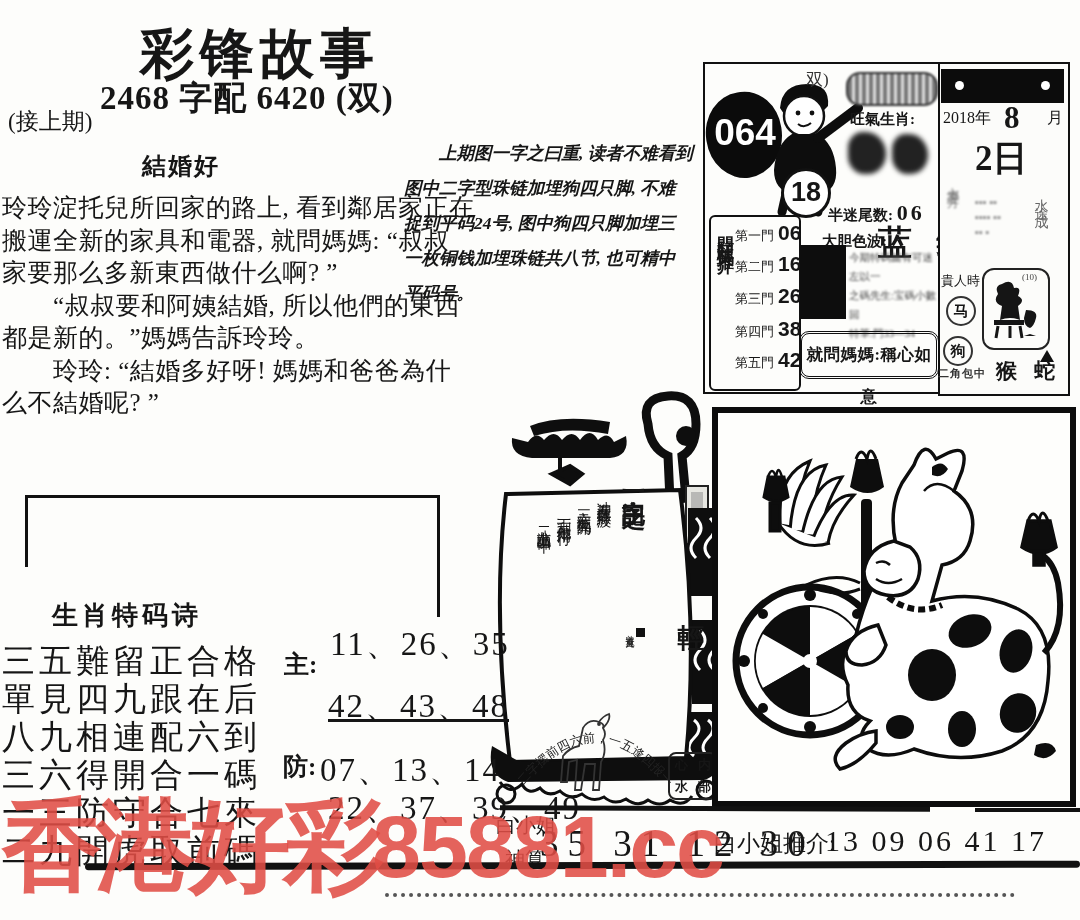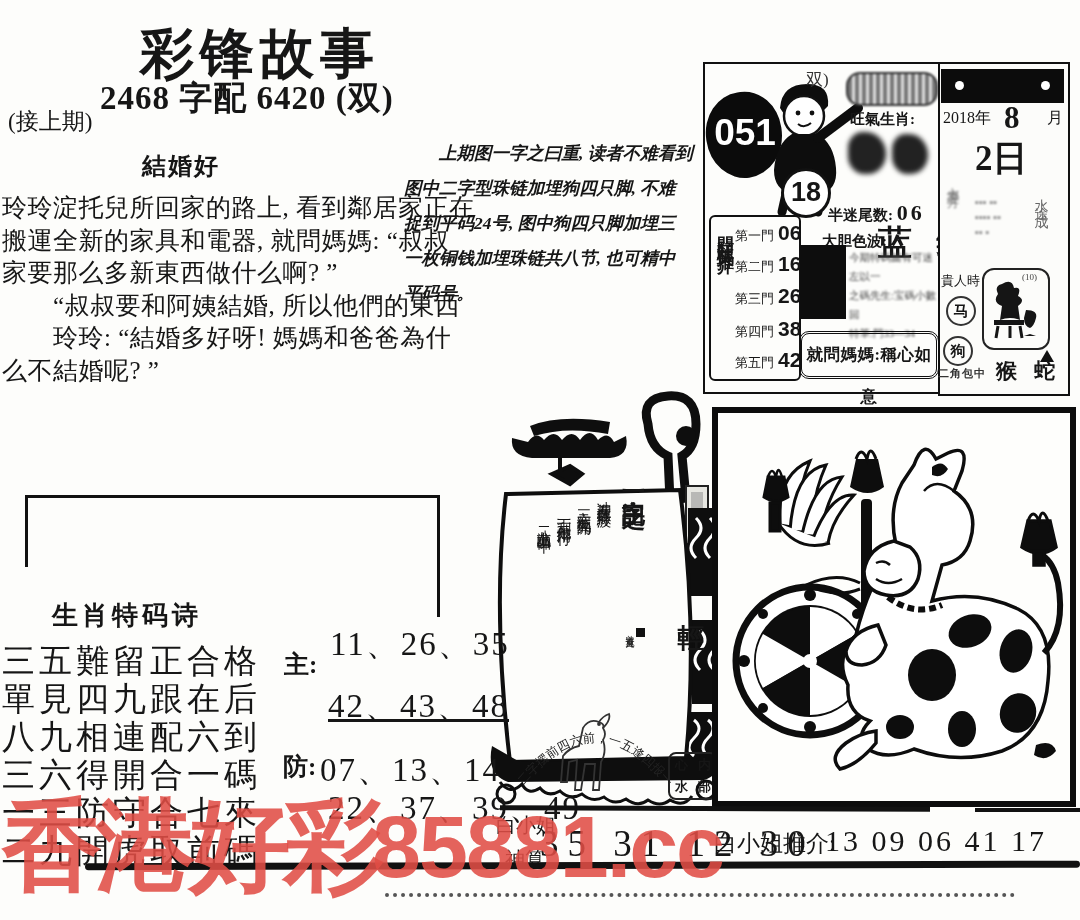--- a/index.html
+++ b/index.html
@@ -26,21 +26,21 @@
         font-size:27px;font-weight:bold;text-align:center;line-height:42px;font-family:"Liberation Sans",sans-serif;}
   .banner-blob{left:846px;top:72px;width:88px;height:30px;border:2px solid #333;border-radius:14px;
         background:repeating-linear-gradient(90deg,#777 0 4px,#ddd 4px 7px);filter:blur(1.2px);}
   .shuang{left:806px;top:68px;font-size:17px;color:#333;}
   .zlabel{left:850px;top:110px;font-size:15px;font-weight:bold;}
   .blob{position:absolute;background:#222;filter:blur(2.5px);border-radius:40% 55% 50% 45%;}
   .tail{left:828px;top:200px;font-size:15px;font-weight:bold;}
   .tail b{font-size:22px;letter-spacing:3px;}
   .wave-label{left:822px;top:232px;font-size:15px;font-weight:bold;}
   .wave-val{left:878px;top:220px;font-size:34px;font-weight:bold;letter-spacing:8px;}
-  .doors{left:709px;top:215px;width:86px;height:160px;border:2px solid #111;border-radius:6px;padding:0 0 2px 2px;}
+  .doors{left:709px;top:215px;width:86px;height:160px;border:2px solid #111;border-radius:6px;padding:10px 0 2px 2px;}
   .doors-label{position:absolute;left:3px;top:6px;writing-mode:vertical-rl;text-orientation:upright;
         font-size:17px;font-weight:bold;letter-spacing:4px;height:150px;}
   .door-row{position:absolute;left:24px;white-space:nowrap;}
   .door-row .dl{font-size:13px;}
   .door-row .dv{font-size:21px;font-weight:bold;font-family:"Liberation Sans",sans-serif;}
   .mediabox{left:800px;top:245px;width:46px;height:74px;background:#0d0d0d;}
   .notice{left:849px;top:248px;width:90px;font-size:10.5px;line-height:19px;color:#444;filter:blur(1px);}
   .special{left:799px;top:331px;width:134px;height:42px;border:3px double #111;border-radius:10px;
         font-size:16.5px;font-weight:bold;text-align:center;line-height:42px;letter-spacing:.5px;}
   
@@ -104,35 +104,36 @@
 <div class="abs title">彩锋故事</div>
 <div class="abs subtitle">2468 字配 6420 (双)</div>
 <div class="abs continued">(接上期)</div>
 
 <div class="abs story-head">結婚好</div>
 <div class="abs story">
   <div>玲玲淀托兒所回家的路上, 看到鄰居家正在</div>
   <div>搬運全新的家具和電器, 就問媽媽: “叔叔</div>
   <div>家要那么多新東西做什么啊? ”</div>
   <div>　　“叔叔要和阿姨結婚, 所以他們的東西</div>
+  <div>都是新的。”媽媽告訴玲玲。</div>
   <div>　　玲玲: “結婚多好呀! 媽媽和爸爸為什</div>
   <div>么不結婚呢? ”</div>
 </div>
 
 <div class="abs analysis">
   <div>　　上期图一字之曰重, 读者不难看到</div>
   <div>图中二字型珠链加埋狗四只脚, 不难</div>
   <div>捉到平码24号, 图中狗四只脚加埋三</div>
   <div>一枚铜钱加埋珠链共八节, 也可精中</div>
   <div>平码号。</div>
 </div>
 
 <div class="abs infobox"></div>
 <div class="abs issue-blob"></div>
-<div class="abs issue-num">051</div>
+<div class="abs issue-num">064</div>
 
 <svg class="abs" style="left:762px;top:78px;" width="120" height="140" viewBox="0 0 120 140">
   <path d="M18 30 Q20 6 45 6 Q68 6 66 28 L60 34 Q40 18 22 36 Z" fill="#0d0d0d"></path>
   <circle cx="42" cy="38" r="20" fill="#fff" stroke="#111" stroke-width="2.5"></circle>
   <circle cx="36" cy="35" r="2.4" fill="#111"></circle>
     <circle cx="50" cy="35" r="2.4" fill="#111"></circle>
   <path d="M36 46 Q42 51 49 45" stroke="#111" stroke-width="2" fill="none"></path>
   <path d="M30 56 Q14 66 12 92 Q12 112 30 116 L58 116 Q76 112 74 90 Q72 66 56 56 Z" fill="#0d0d0d"></path>
   <path d="M56 60 L96 30" stroke="#0d0d0d" stroke-width="10" stroke-linecap="round"></path>
   <path d="M92 22 L112 12" stroke="#0d0d0d" stroke-width="5" stroke-linecap="round"></path>

